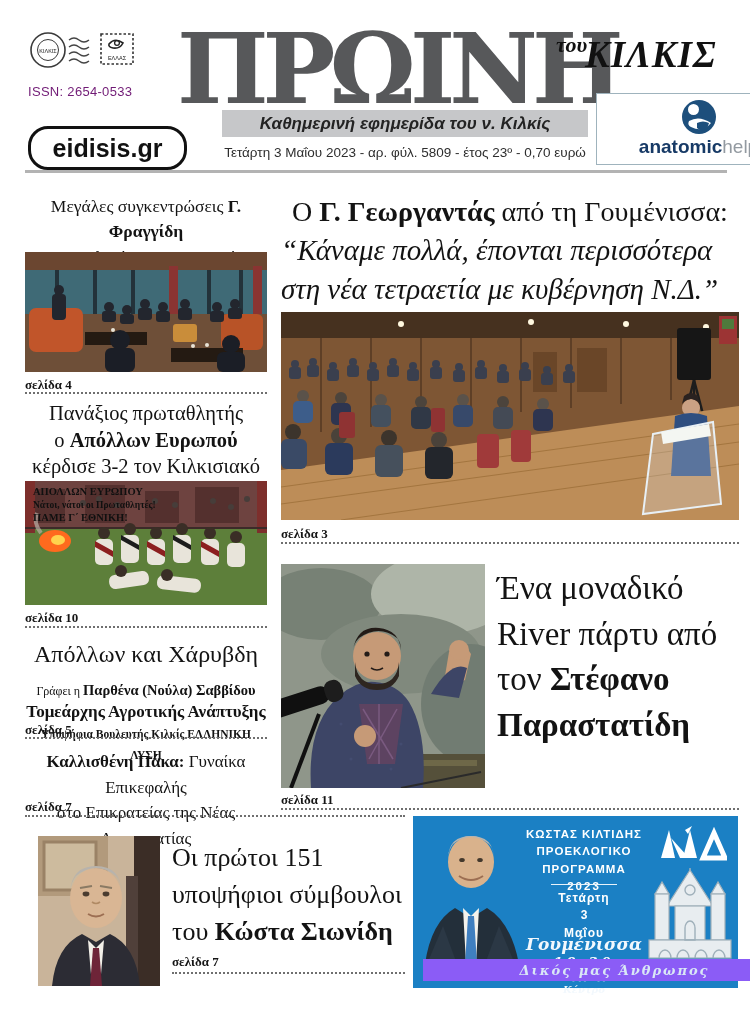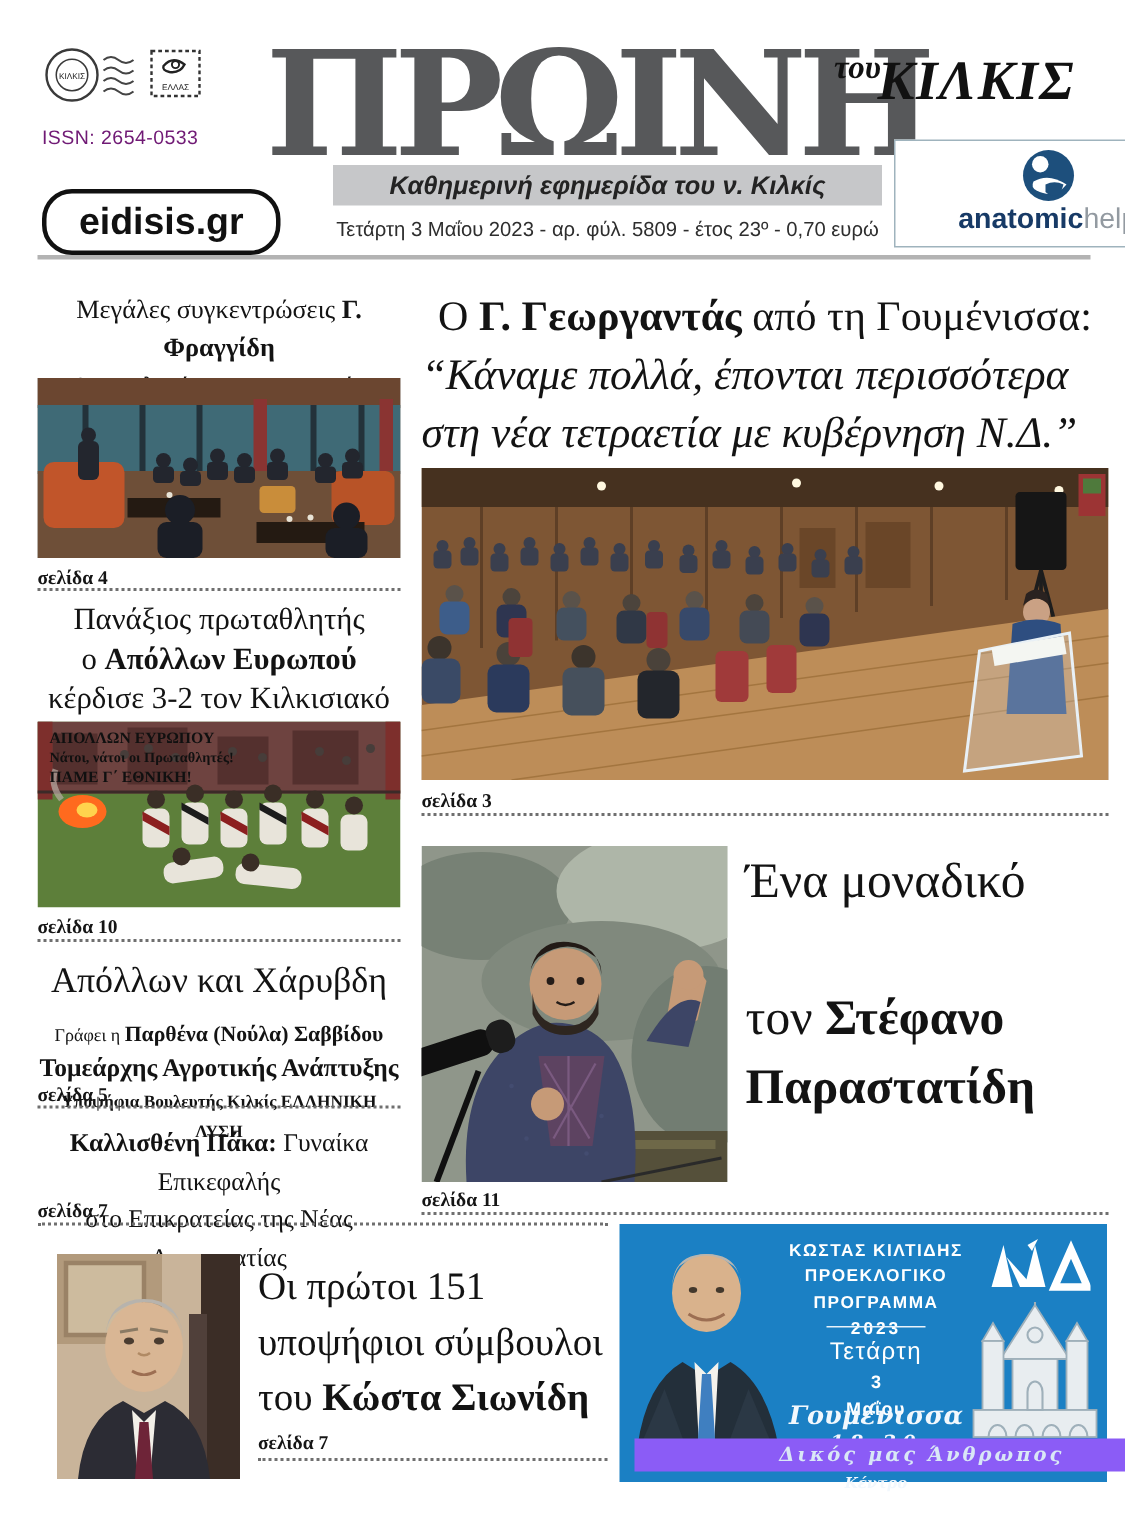--- a/index.html
+++ b/index.html
@@ -377,21 +377,21 @@
     <g transform="rotate(-18 40 130)">
       <rect x="-30" y="122" width="78" height="18" rx="9" fill="#101010"></rect>
       <rect x="44" y="120" width="18" height="22" rx="8" fill="#1d1d1d"></rect>
     </g>
     <line x1="10" y1="224" x2="38" y2="150" stroke="#101010" stroke-width="4"></line>
     <line x1="120" y1="224" x2="200" y2="208" stroke="#2a2a2a" stroke-width="2"></line>
   </svg>
 
   <div class="abs h-serif" style="left:497px;top:566px;width:242px;font-size:33px;line-height:1.38;">
     <span>Ένα μοναδικό</span><br>
-    <br>
+    <span>River πάρτυ από</span><br>
     <span>τον </span><b>Στέφανο</b><br>
     <b>Παραστατίδη</b>
   </div>
 
   <div class="abs pagelabel" style="left:281px;top:792px;">σελίδα 11</div>
   <div class="abs dotted" style="left:281px;top:808px;width:458px;"></div>
 
   <svg class="abs" style="left:38px;top:836px;" width="122" height="150" viewBox="0 0 122 150">
     <rect width="122" height="150" fill="#c9b49a"></rect>
     <rect x="0" y="0" width="70" height="60" fill="#b29a7c"></rect>
@@ -437,21 +437,21 @@
 
     <div class="abs ctr adtext" style="left:96px;top:10px;width:150px;line-height:1.5;">
       <div style="font-size:11.5px;font-weight:bold;letter-spacing:1px;">ΚΩΣΤΑΣ ΚΙΛΤΙΔΗΣ</div>
       <div style="font-size:11.5px;font-weight:bold;letter-spacing:1px;">ΠΡΟΕΚΛΟΓΙΚΟ ΠΡΟΓΡΑΜΜΑ</div>
       <div style="font-size:11.5px;font-weight:bold;letter-spacing:2px;">2023</div>
     </div>
 
     <div class="abs" style="left:138px;top:68px;width:66px;border-top:1.5px solid #e8f2fa;"></div>
 
     <div class="abs ctr adtext" style="left:106px;top:74px;width:130px;line-height:1.45;">
-      <div style="font-size:16px;font-weight:normal;letter-spacing:1px;">Τετάρτη</div>
+      <div style="font-size:12px;font-weight:bold;letter-spacing:1px;">Τετάρτη</div>
       <div style="font-size:12px;font-weight:bold;">3</div>
       <div style="font-size:12px;font-weight:bold;letter-spacing:1px;">Μαΐου</div>
     </div>
 
     <div class="abs ctr" style="left:86px;top:118px;width:170px;color:#f2f8fd;line-height:1.25;">
       <div class="script" style="font-size:17px;">Γουμένισσα</div>
       <div class="script" style="font-size:13px;letter-spacing:4px;">18:30</div>
       <div class="script" style="font-size:10px;">Πολιτιστικό</div>
       <div class="script" style="font-size:10px;">Κέντρο</div>
     </div>

